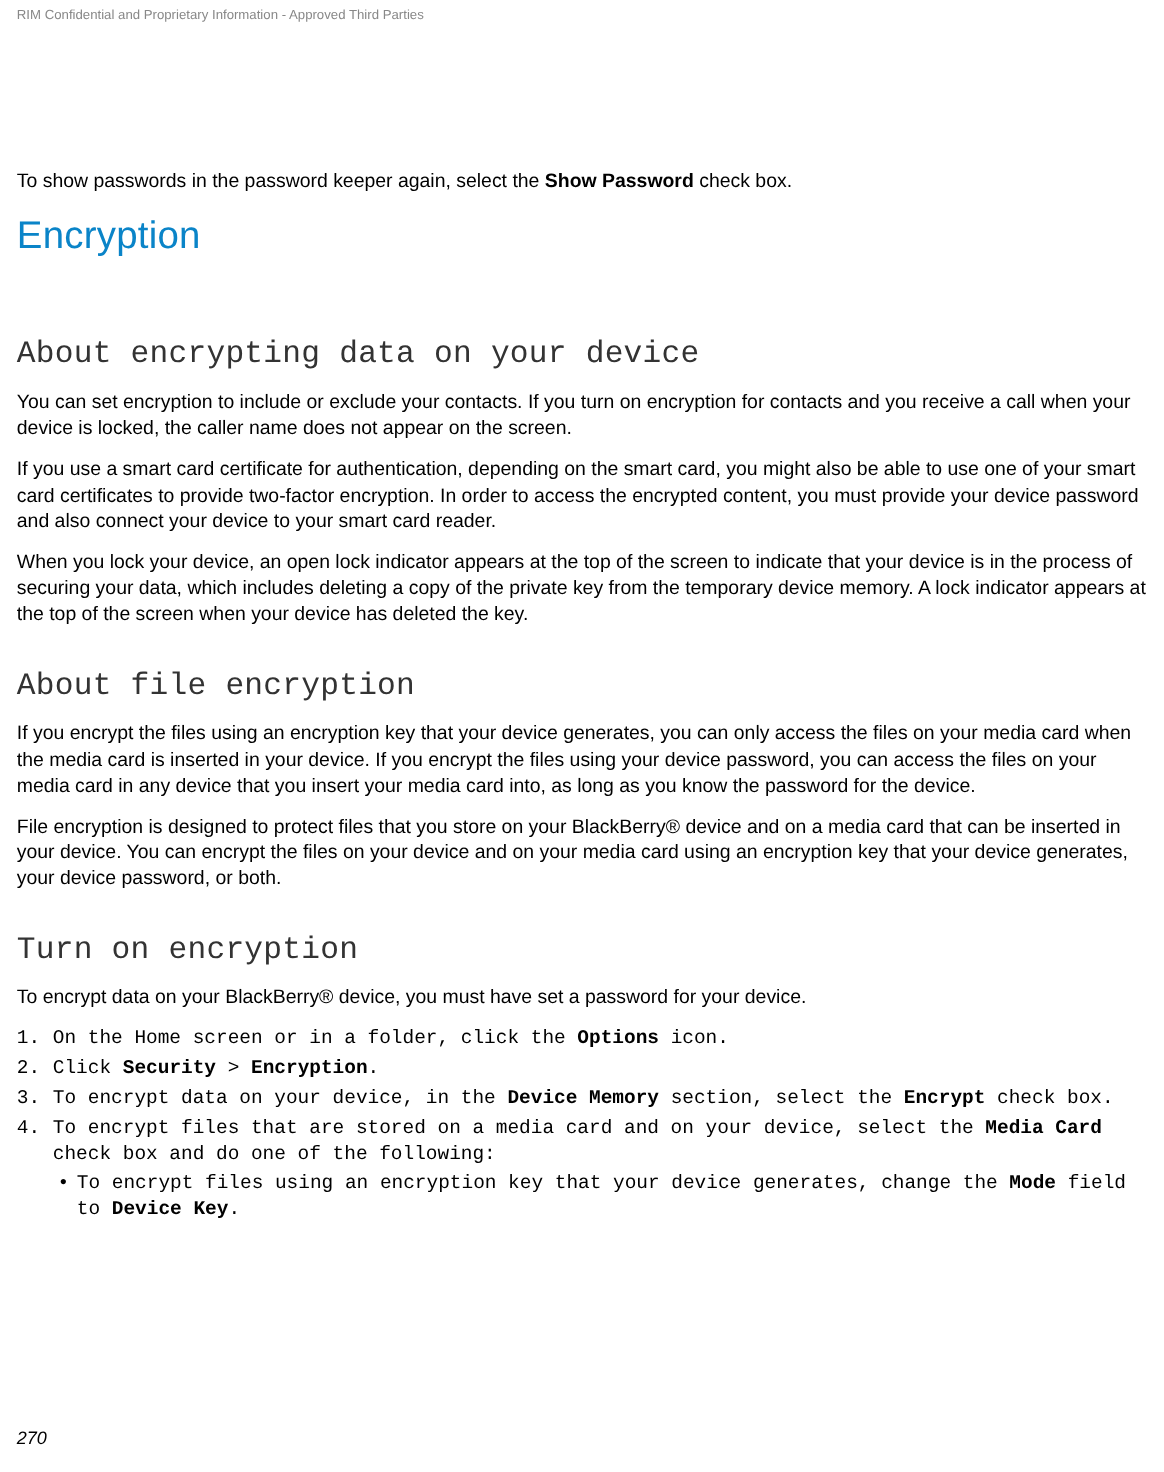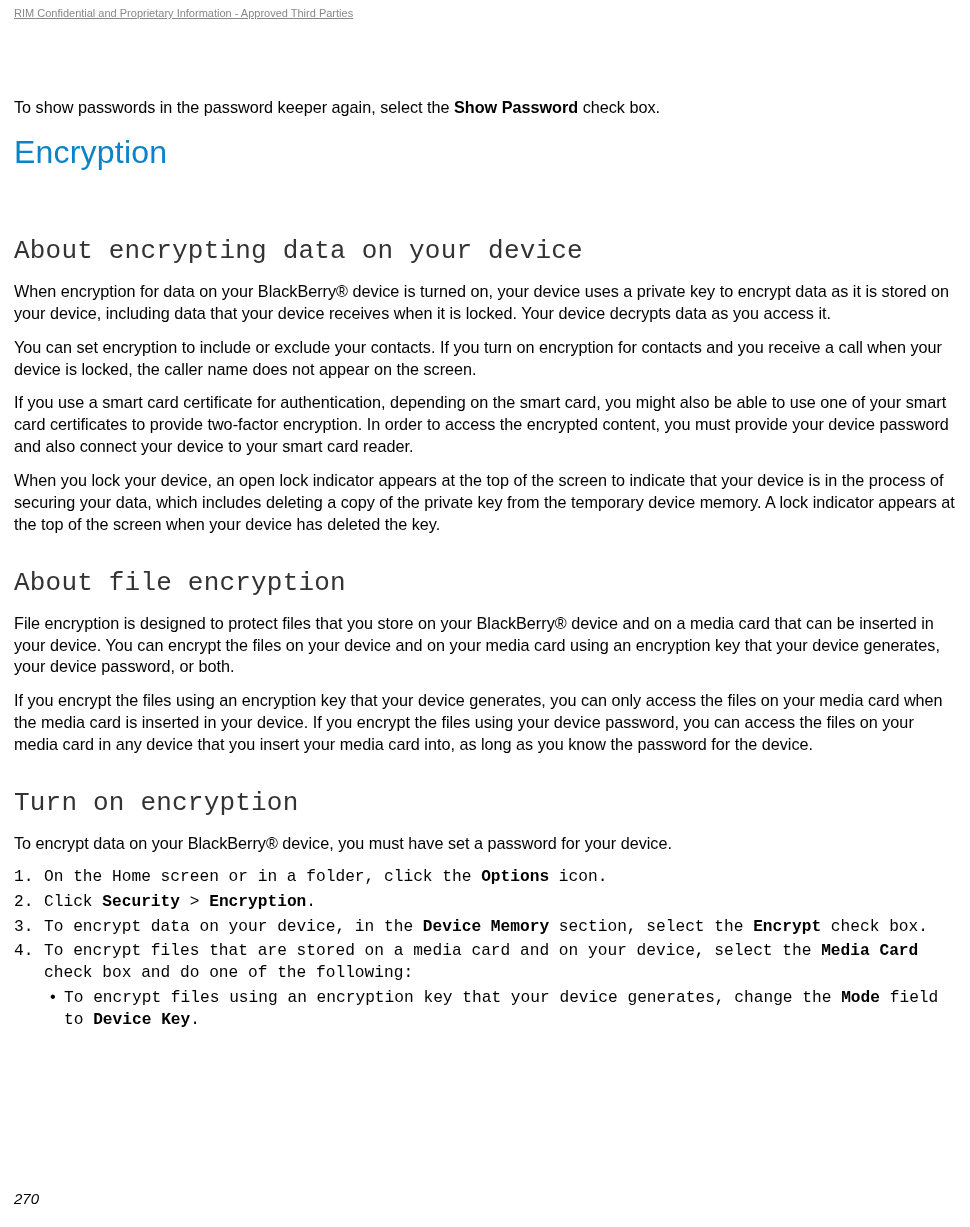--- a/index.html
+++ b/index.html
@@ -1,19 +1,19 @@
 <!DOCTYPE html>
 <html><head>
   <meta charset="utf-8">
   <style>
     * { box-sizing: border-box; margin: 0; padding: 0; }
     html, body { width: 970px; background: #fff; color: #000; }
     body { font-family: "Segoe UI", "Myriad Pro", Arial, sans-serif; font-size: 16.2px; line-height: 1.35; }
     .page { padding: 6px 14px 20px 14px; min-height: 1227px; position: relative; }
-    .confidential { font-size: 11px; color: #888; margin-bottom: 76px; text-decoration: underline; }
+    .confidential { font-size: 11px; color: #888; margin-bottom: 120px; }
     .intro-text { }
     h1 { color: #0a84c8; font-weight: 400; font-size: 32px; margin-bottom: 60px; font-family: "Trebuchet MS", "Segoe UI", sans-serif; letter-spacing: 0.2px; }
     h2 { color: #333; font-weight: 400; font-size: 26px; margin-top: 30px; margin-bottom: 12px; font-family: Liberation Mono, monospace; letter-spacing: 0.2px; }
     p { margin-bottom: 12px; }
     .bold { font-weight: 700; }
     ol { list-style: none; counter-reset: item; padding-left: 0; font-family: Liberation Mono, monospace; }
     ol > li { counter-increment: item; padding-left: 30px; position: relative; margin-bottom: 3px; }
     ol > li::before { content: counter(item) "."; position: absolute; left: 0; top: 0; width: 28px; }
     ul.bullets { list-style: none; padding-left: 0; margin-top: 3px; }
     ul.bullets > li { padding-left: 20px; position: relative; }
@@ -27,28 +27,27 @@
 
   <div class="confidential">RIM Confidential and Proprietary Information - Approved Third Parties</div>
 
   <p class="intro-text">
     <span>To show passwords in the password keeper again, select the </span><span class="bold">Show Password</span><span> check box.</span>
   </p>
 
   <h1>Encryption</h1>
 
   <h2>About encrypting data on your device</h2>
-  <p>When encryption for data on your BlackBerry® device is turned on, your device uses a private key to encrypt data as it is stored on your device, including data that your device receives when it is locked. Your device decrypts data as you access it.</p>
   <p>You can set encryption to include or exclude your contacts. If you turn on encryption for contacts and you receive a call when your device is locked, the caller name does not appear on the screen.</p>
   <p>If you use a smart card certificate for authentication, depending on the smart card, you might also be able to use one of your smart card certificates to provide two-factor encryption. In order to access the encrypted content, you must provide your device password and also connect your device to your smart card reader.</p>
   <p>When you lock your device, an open lock indicator appears at the top of the screen to indicate that your device is in the process of securing your data, which includes deleting a copy of the private key from the temporary device memory. A lock indicator appears at the top of the screen when your device has deleted the key.</p>
 
   <h2>About file encryption</h2>
+  <p>If you encrypt the files using an encryption key that your device generates, you can only access the files on your media card when the media card is inserted in your device. If you encrypt the files using your device password, you can access the files on your media card in any device that you insert your media card into, as long as you know the password for the device.</p>
   <p>File encryption is designed to protect files that you store on your BlackBerry® device and on a media card that can be inserted in your device. You can encrypt the files on your device and on your media card using an encryption key that your device generates, your device password, or both.</p>
-  <p>If you encrypt the files using an encryption key that your device generates, you can only access the files on your media card when the media card is inserted in your device. If you encrypt the files using your device password, you can access the files on your media card in any device that you insert your media card into, as long as you know the password for the device.</p>
 
   <h2>Turn on encryption</h2>
   <p>To encrypt data on your BlackBerry® device, you must have set a password for your device.</p>
 
   <ol>
     <li>
       <span>On the Home screen or in a folder, click the </span><span class="bold">Options</span><span> icon.</span>
     </li>
     <li>
       <span>Click </span><span class="bold">Security</span><span> &gt; </span><span class="bold">Encryption</span><span>.</span>

